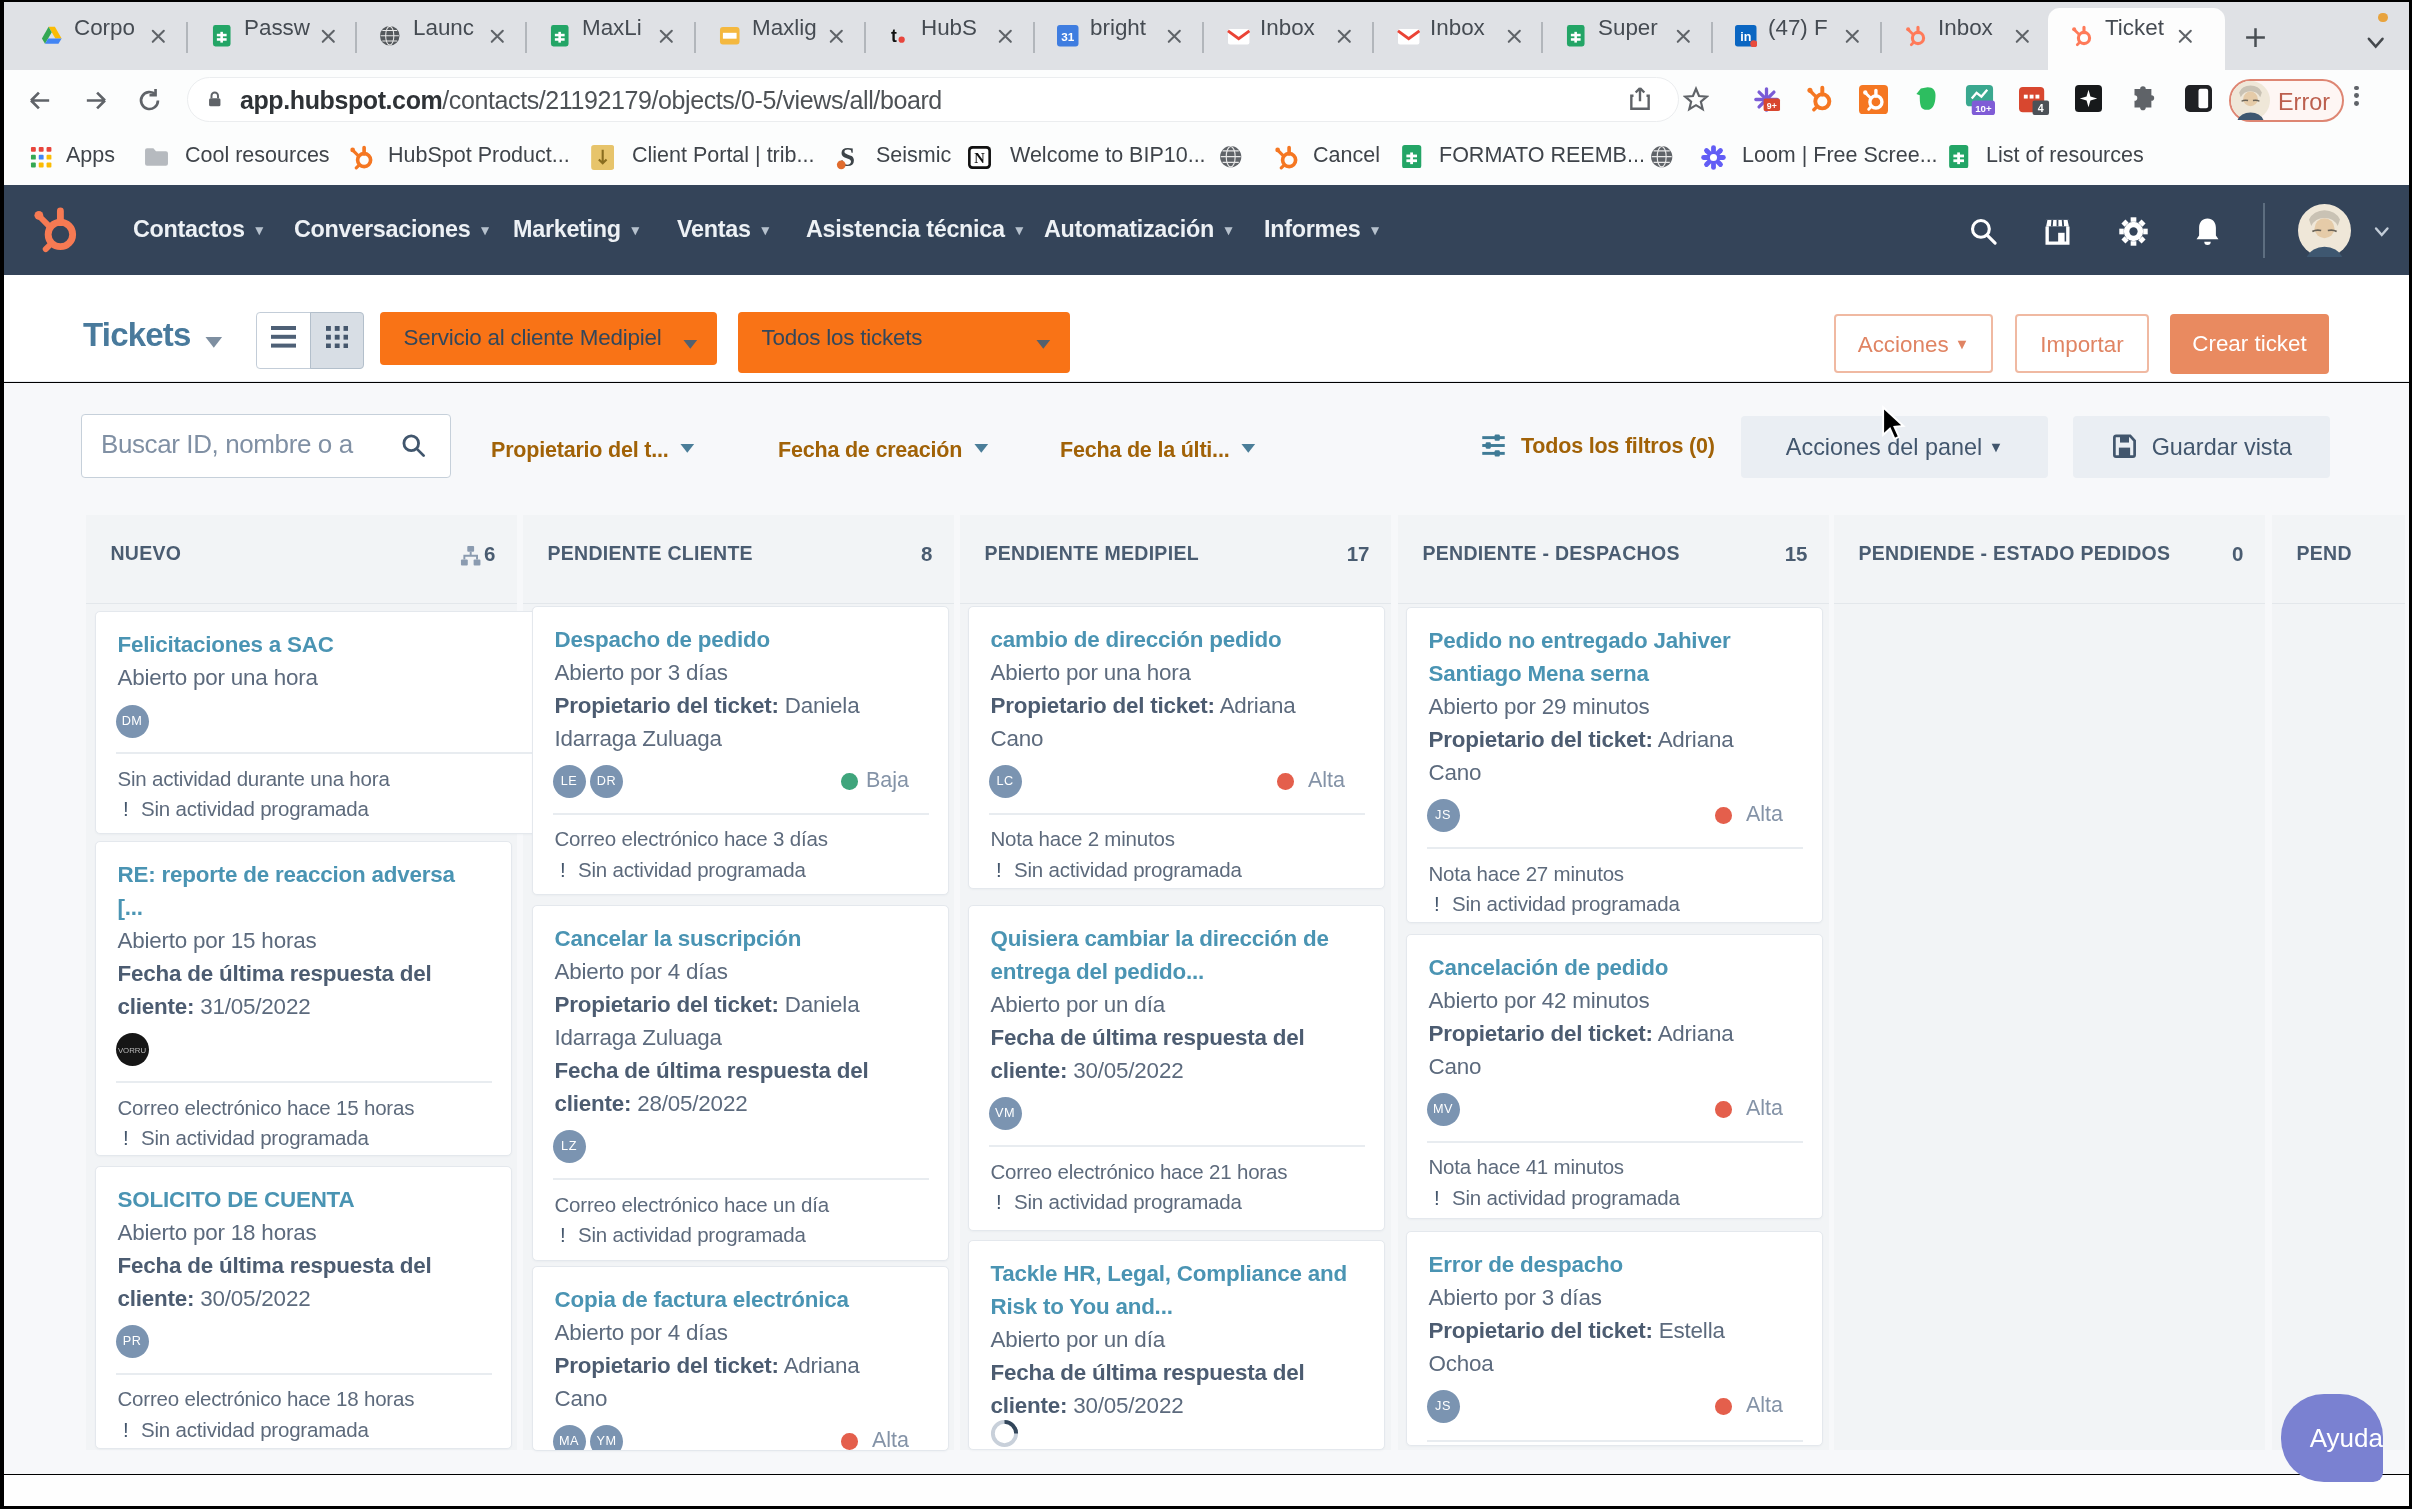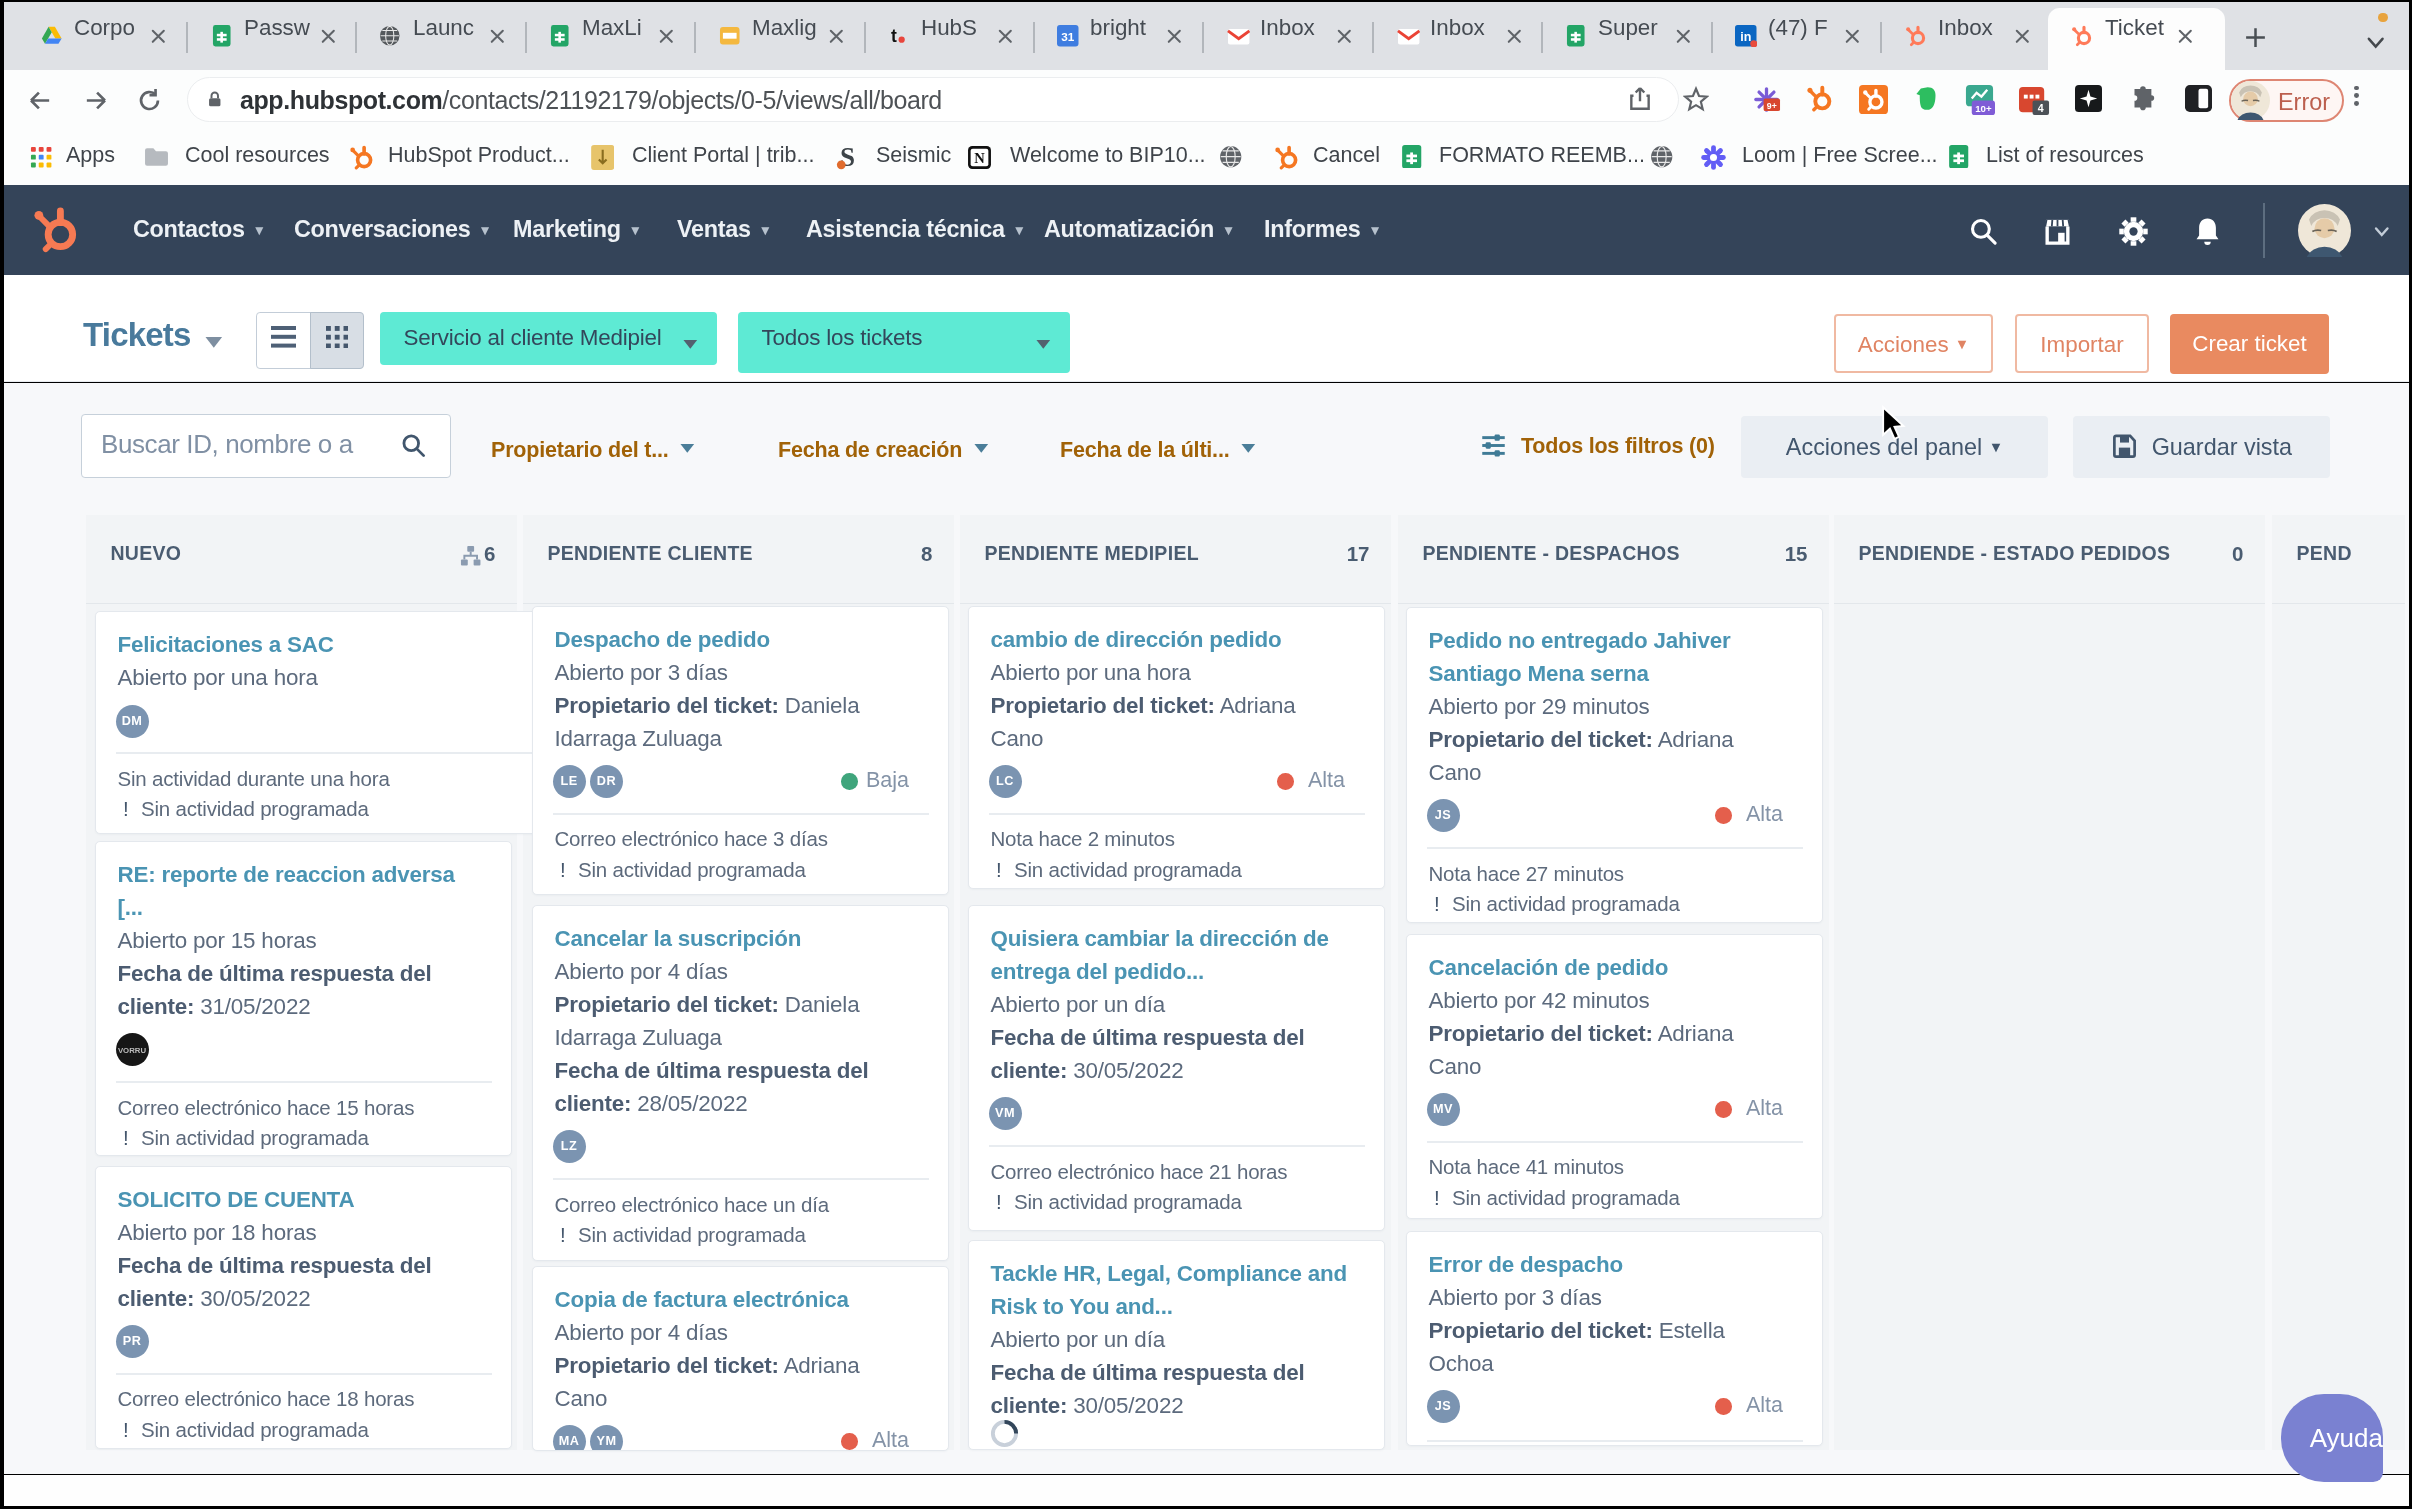--- a/index.html
+++ b/index.html
@@ -15,28 +15,28 @@
 .tabsep{top:19.5px;width:2px;height:31px;background:#b2b6bb}
 .fav{top:2px}
 .col{background:#f2f4f6;top:132px;height:935px}
 .colhead{font-size:19.5px;font-weight:700;color:#4a5c71;letter-spacing:0.3px;top:27px;white-space:nowrap}
 .colcount{font-size:20.5px;font-weight:700;color:#4a5c71;top:27px}
 .card{background:#fff;border:1px solid #e4e8ed;border-radius:4.9px;left:8.8px;width:417px;box-shadow:0 1px 2px rgba(50,70,90,.04)}
 .ct{font-size:22.4px;font-weight:700;color:#4a94b3;letter-spacing:-0.2px;line-height:33px;left:21.5px;right:17.6px;white-space:nowrap}
 .cb{font-size:22.4px;color:#5c6a7d;line-height:33px;left:21.5px;right:17.6px;letter-spacing:-0.2px;white-space:nowrap}
 .cb b{color:#4c5c71;font-weight:700}
 .cf{font-size:20.5px;color:#5d6a7c;line-height:30px;left:21.5px;right:17.6px;letter-spacing:-0.2px;white-space:nowrap}
-.av{width:33px;height:33px;border-radius:50%;background:#7b94b1;color:#fff;font-size:12.7px;font-weight:700;text-align:center;line-height:33px;letter-spacing:0.5px}
+.av{width:33px;height:33px;border-radius:50%;background:#7b94b1;color:#fff;font-size:12.7px;font-weight:400;text-align:center;line-height:33px;letter-spacing:0.5px}
 .divl{left:19.5px;right:19.5px;height:2px;background:#e8ecf0}
 .dot{width:16.6px;height:16.6px;border-radius:50%}
 .plabel{font-size:21.5px;color:#8493a7}
 .mi{font-size:23.4px;color:#edf1f5;font-weight:700;letter-spacing:-0.3px;white-space:nowrap}
 .mi .chv{color:#b6c1cd;font-size:13.7px;margin-left:7.8px;vertical-align:2px}
 .bmt{font-size:21.5px;color:#3f444a;top:13.7px;white-space:nowrap}
-.selbox{background:#5eead4;border-radius:3.9px;height:51px;top:312px}
+.selbox{background:#f97316;border-radius:3.9px;height:51px;top:312px}
 .seltxt{font-size:22.4px;color:#33475b;line-height:51px;padding-left:23.4px;letter-spacing:-0.2px}
 .obtn{border:2px solid #f0b9a2;border-radius:3.9px;height:59px;top:314px;color:#e08463;font-size:22.4px;text-align:center;background:#fff}
 .gbtn{background:#eaeef3;border-radius:3.9px;height:62px;top:33px;color:#42566d;font-size:23.4px;text-align:center}
 .flabel{font-size:21.5px;font-weight:700;color:#a16207;letter-spacing:-0.2px;white-space:nowrap}
 .fcar{display:inline-block;margin-left:11.7px;vertical-align:3.9px}
 </style></head><body>
 <div class="abs" id="tabstrip">
 <div class="abs fav" style="left:41px;top:23.4px"><svg width="21.5" height="21.5" viewBox="0 0 24 24">
         <path d="M8.5 2 L15.5 2 L23 15 L16 15 Z" fill="#fbbc04"></path>
         <path d="M8.5 2 L1 15 L4.5 21 L12 8 Z" fill="#34a853"></path>

